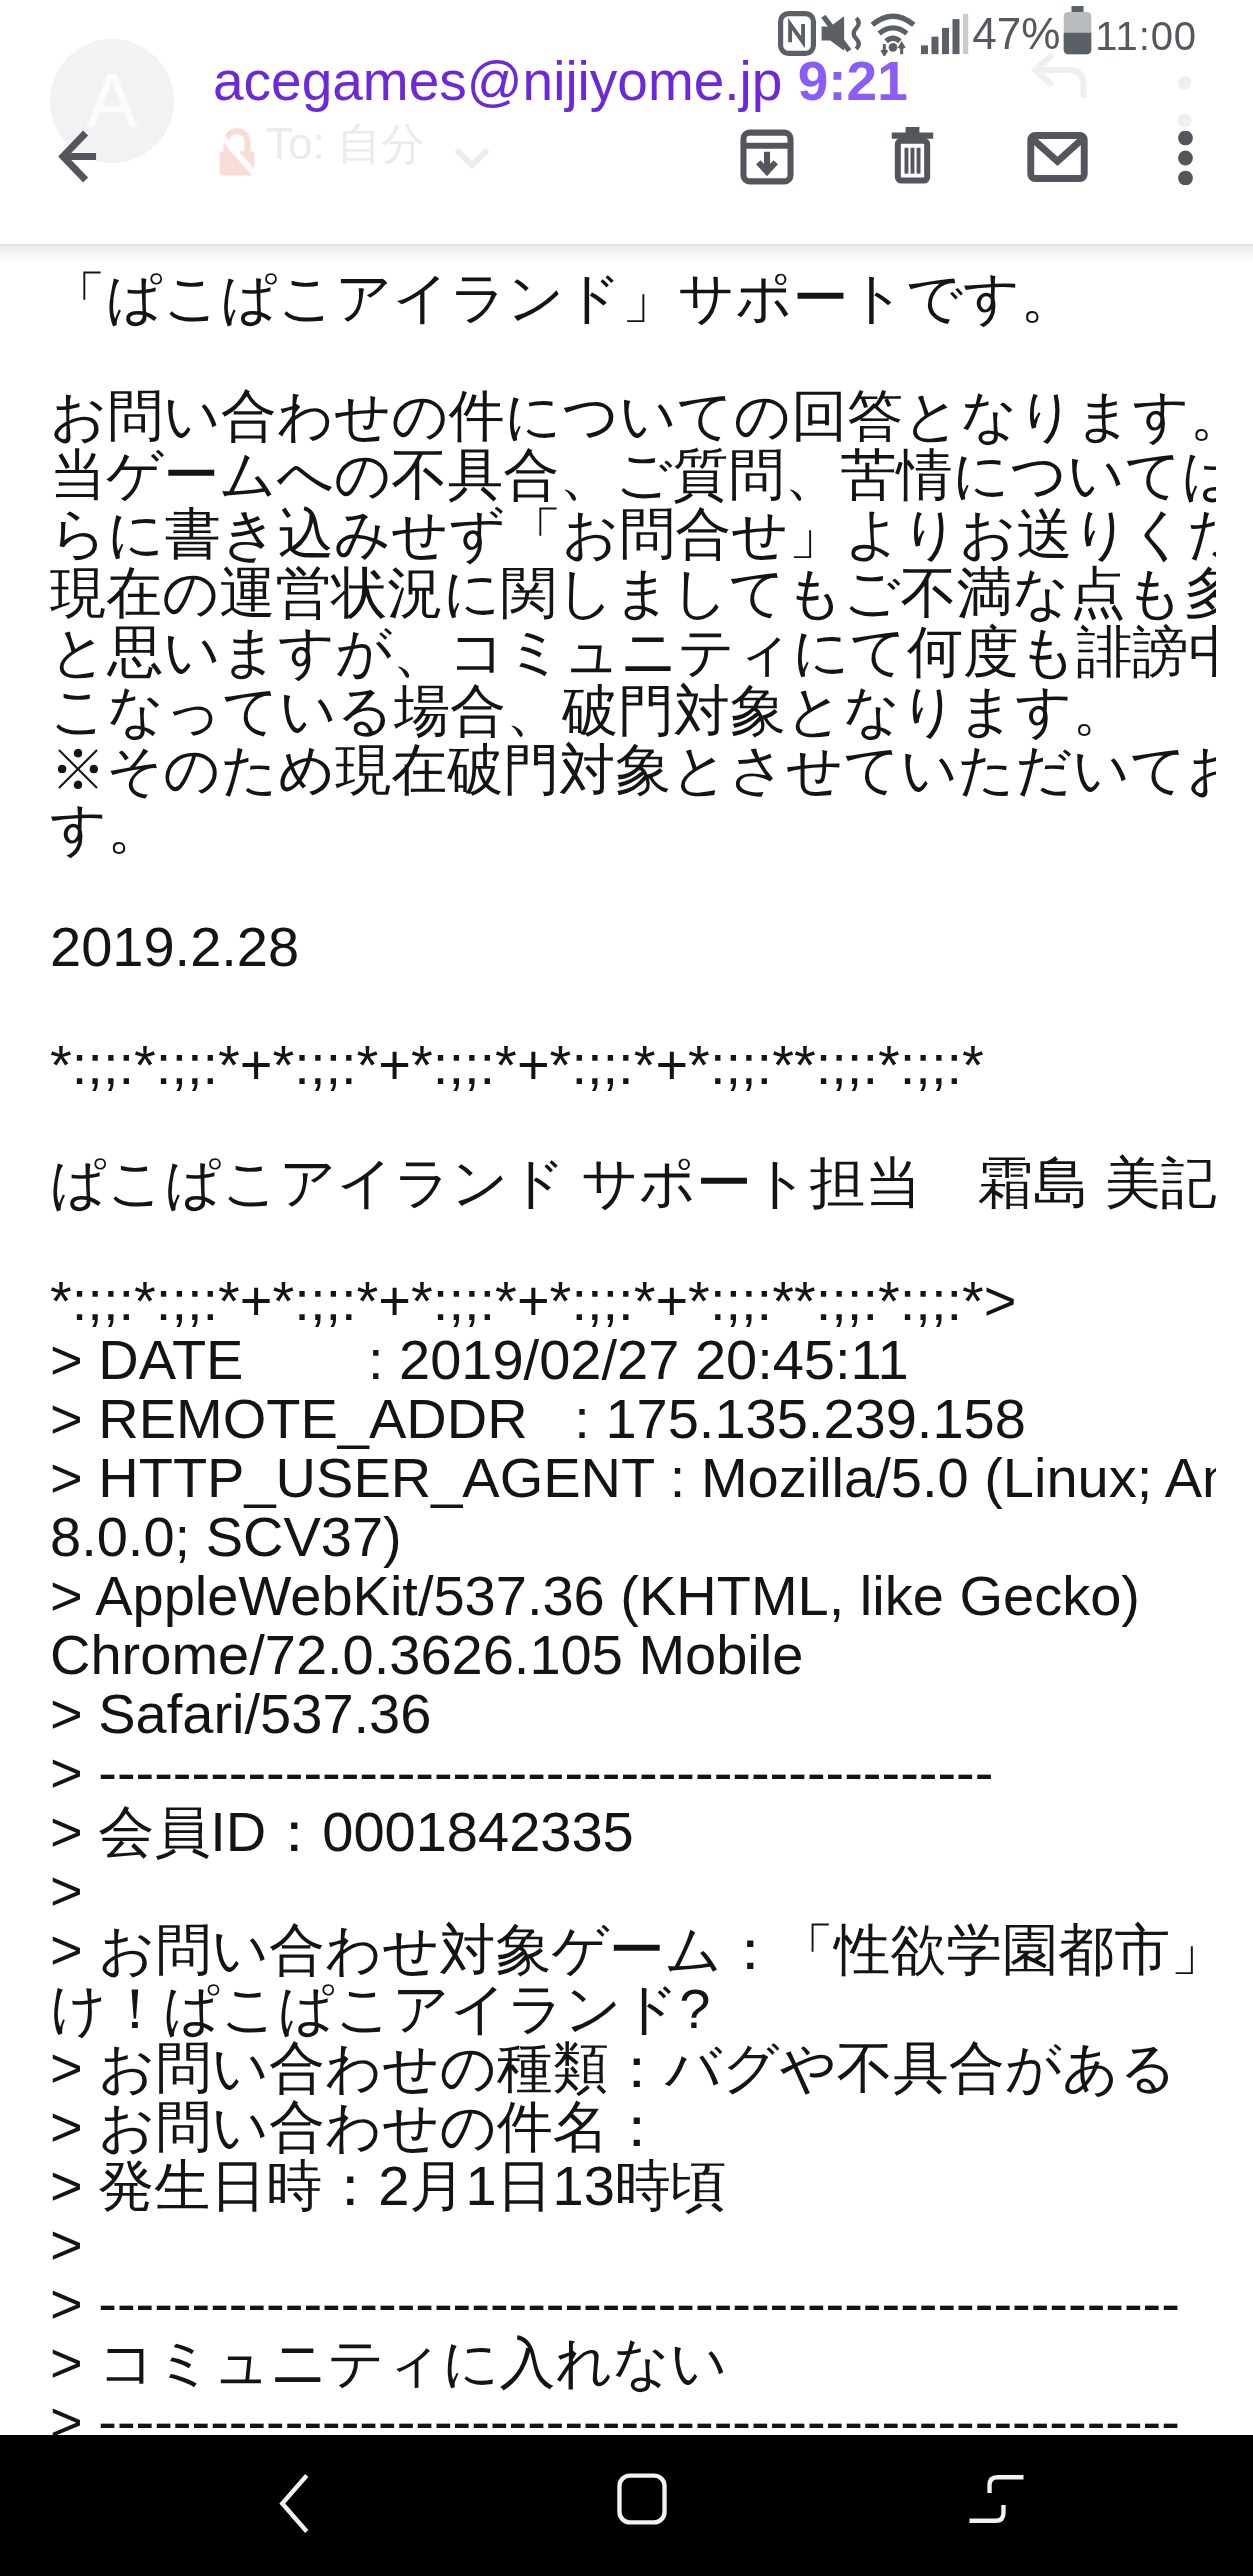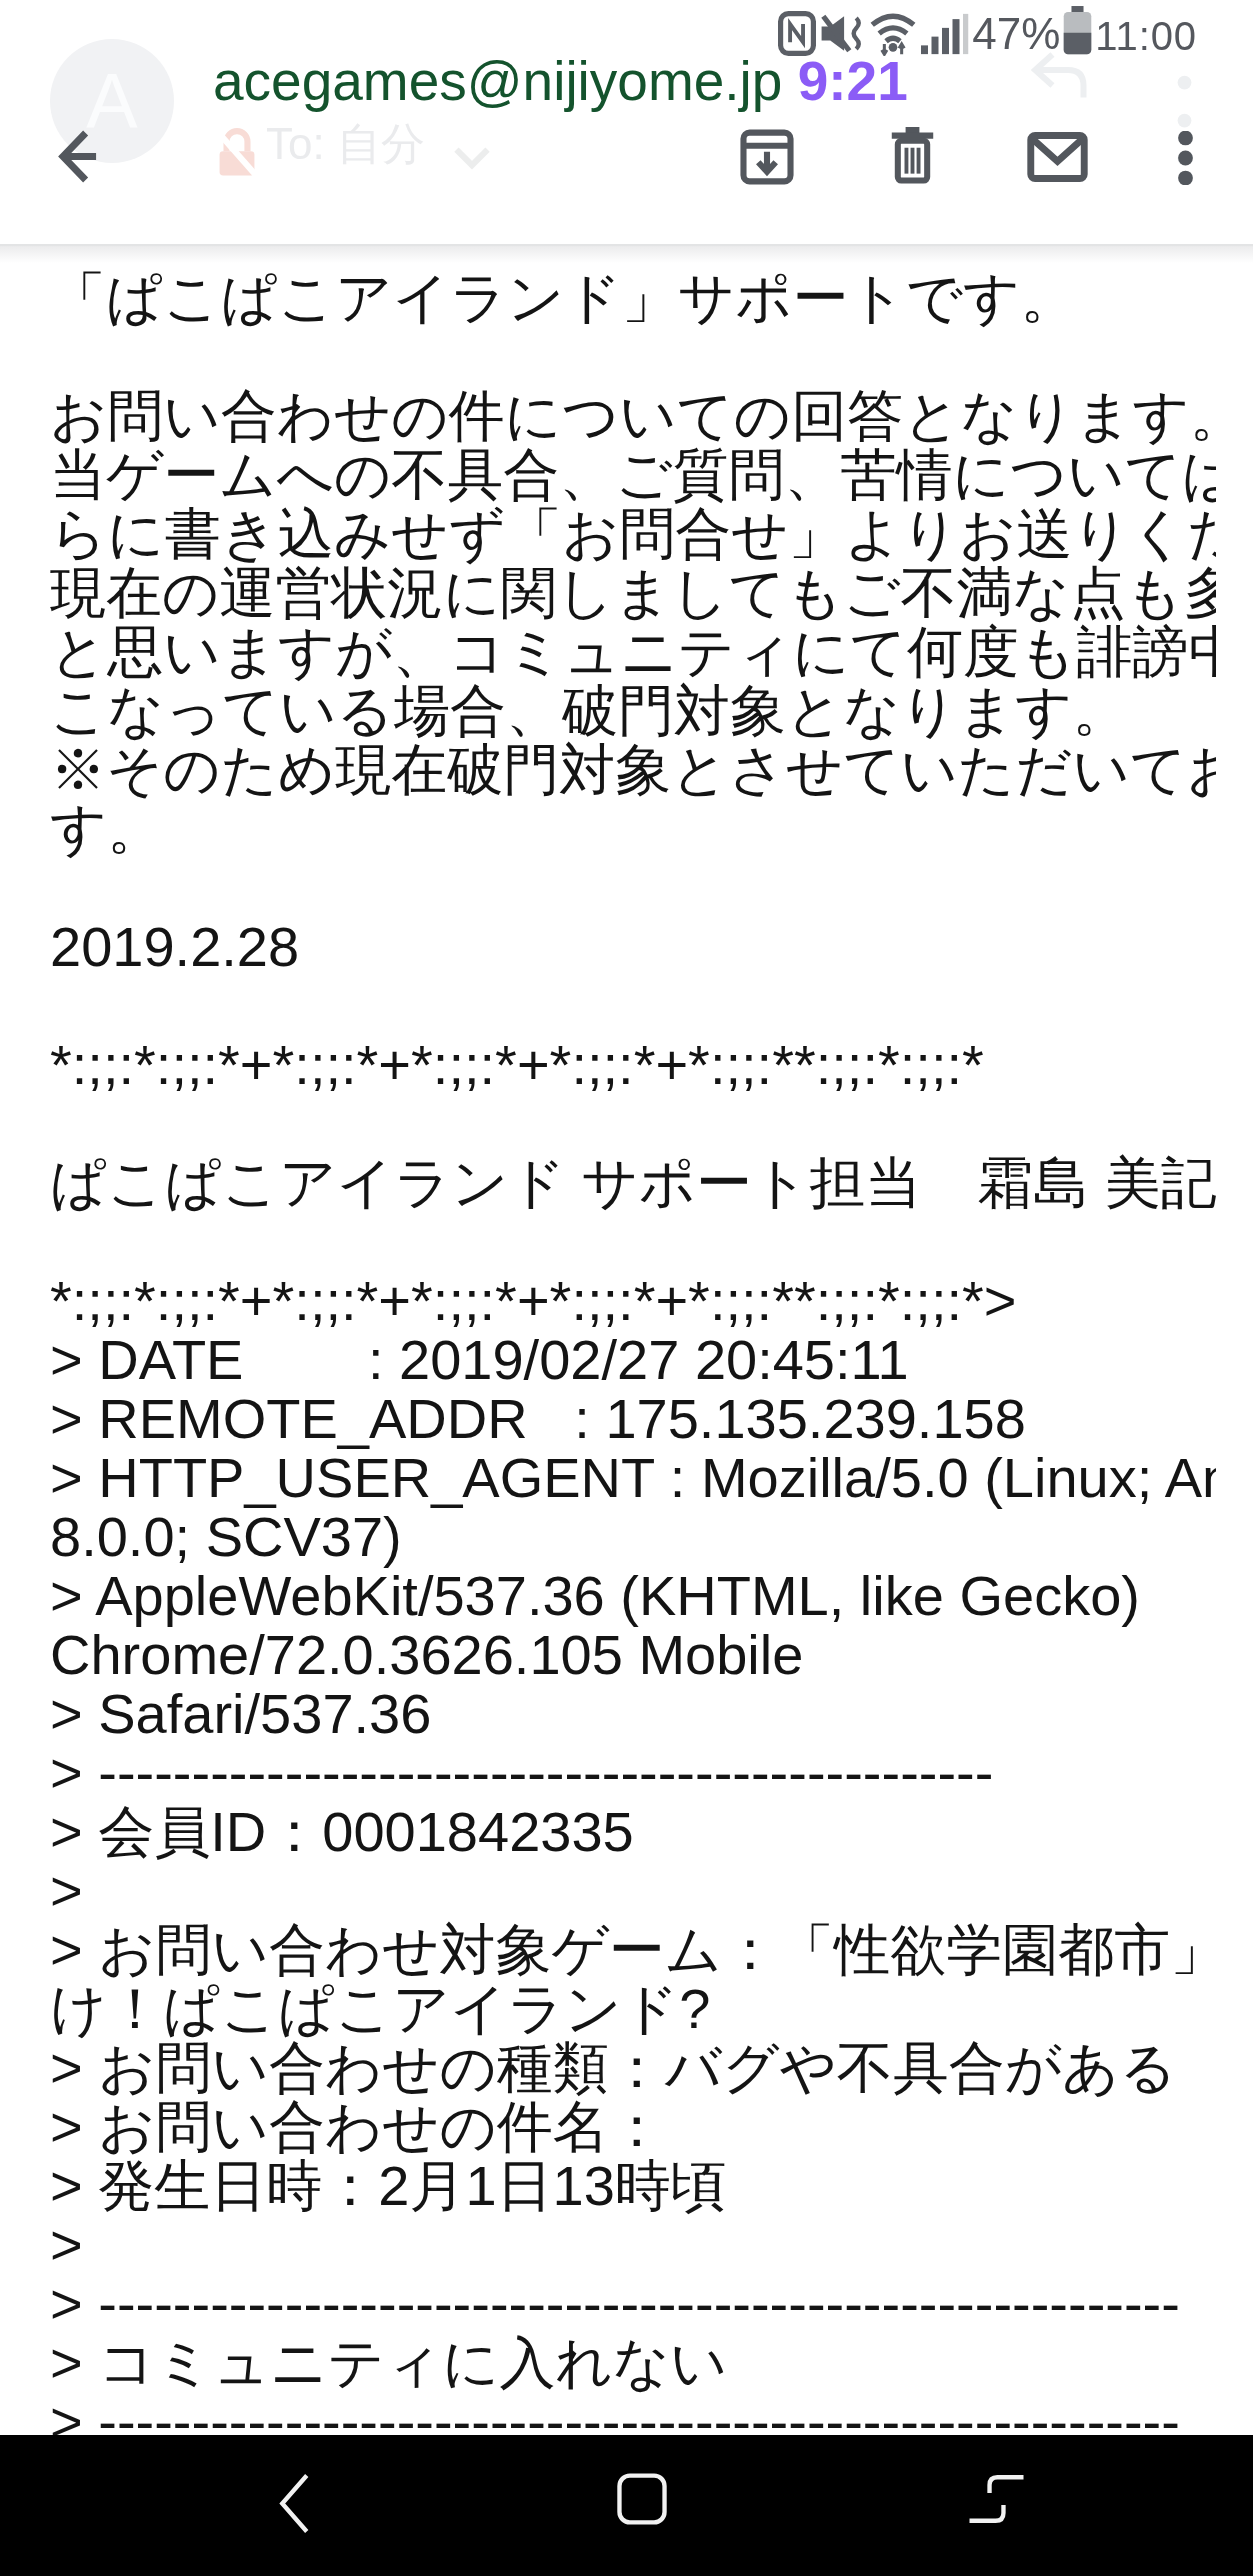--- a/index.html
+++ b/index.html
@@ -9,21 +9,21 @@
   #statusbar{position:absolute;left:0;top:0;width:1253px;height:52px;background:#fff;}
   #status-right{position:absolute;right:56px;top:0;height:56px;display:flex;align-items:flex-end;gap:2px;}
   .st-text{color:#55585e;font-size:44px;line-height:1;}
   #clock{color:#55585e;font-size:40px;line-height:1;letter-spacing:0.9px;}
   
   #header{position:absolute;left:0;top:35px;width:1253px;height:209px;background:transparent;}
   #avatar{position:absolute;left:50px;top:4.4px;width:124px;height:124px;border-radius:50%;
           background:#f1f2f4;display:flex;align-items:center;justify-content:center;}
   #avatar span{color:#fbfcfd;font-size:77px;}
   #ghost-line{position:absolute;left:213px;top:19px;font-size:55px;line-height:1;white-space:nowrap;}
-  #ghost-sender{color:#14532d;}
+  #ghost-sender{color:#6d28d9;}
   #ghost-time{color:#8b5cf6;font-weight:bold;}
   #to-line{position:absolute;left:266px;top:87px;font-size:44px;line-height:1;color:#eaebed;white-space:nowrap;}
   .icon-btn{position:absolute;}
   
   #divider{position:absolute;left:0;top:244px;width:1253px;height:2.6px;background:#e3e4e5;}
   #divider-shadow{position:absolute;left:0;top:246px;width:1253px;height:17.4px;
                   background:linear-gradient(#ebebec,rgba(255,255,255,0));}
   
   #email-body{position:absolute;left:50px;top:268px;width:1166px;height:2167px;overflow:hidden;
               color:#141414;font-size:56px;line-height:59px;white-space:pre;}

